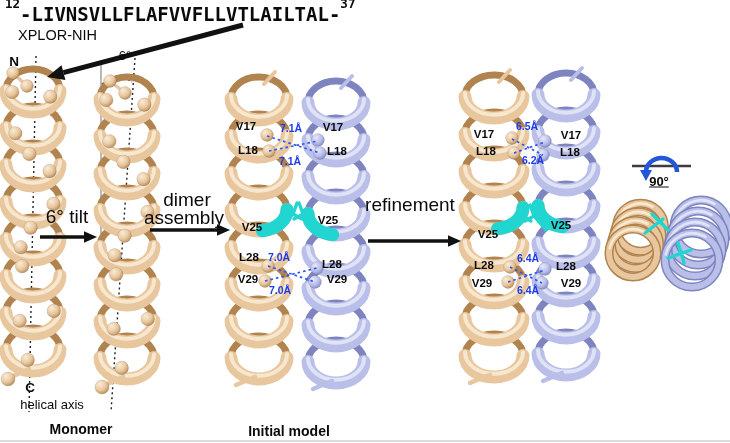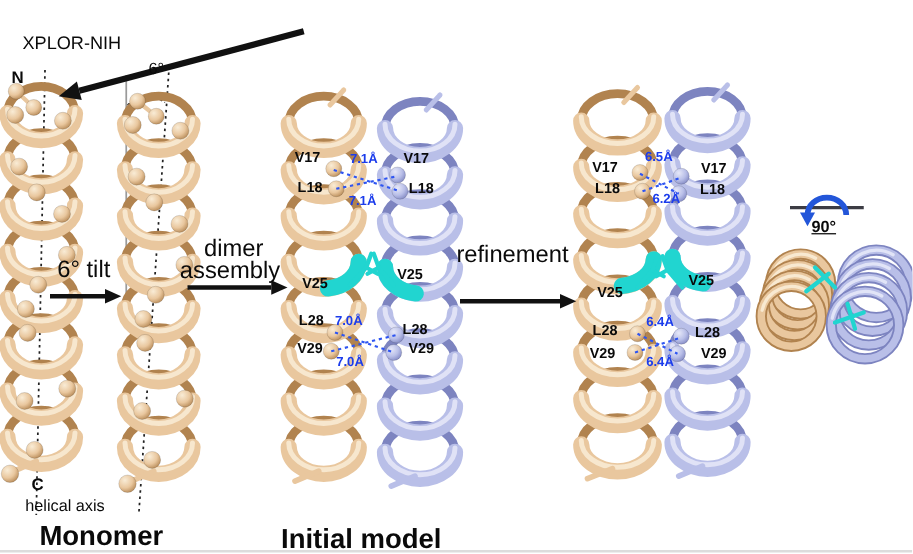--- a/index.html
+++ b/index.html
@@ -6,21 +6,21 @@
   .canvas{position:relative;width:730px;height:443px;background:#fff;overflow:hidden;
           font-family:"Liberation Sans",sans-serif;}
   #art{position:absolute;left:0;top:0;}
   .lbl{position:absolute;white-space:nowrap;color:#0a0a0a;line-height:1;}
   .c{transform:translate(-50%,-50%);}
   .seq{font-family:"DejaVu Sans Mono",monospace;font-weight:bold;font-size:19px;}
   .seq sup{font-size:12.5px;position:relative;top:-6px;}
   .soft{font-size:14.5px;}
   .res{font-weight:bold;font-size:11.5px;}
   .dist{font-weight:bold;font-size:10.5px;}
-  .cap{font-weight:bold;font-size:22px;}
+  .cap{font-weight:bold;font-size:14px;}
   .step{font-size:19px;}
   .tiny{font-size:13px;}
   .nc{font-weight:bold;font-size:13.5px;}
   .deg{font-size:13px;}
   .rot{font-weight:bold;font-size:13px;text-decoration:underline;}
 </style>
 </head>
 <body>
 
 <div class="canvas">
@@ -320,20 +320,21 @@
         <circle cx="692" cy="260" r="27" stroke="#7d84c0" stroke-width="9" fill="none"></circle>
         <circle cx="692" cy="260" r="27" stroke="#b9bfe8" stroke-width="6" fill="none"></circle>
         <path d="M 665.8 254.6 A 27 27 0 0 1 705.5 236.8" stroke="#e6e8f8" stroke-width="2.6" fill="none" stroke-linecap="round" opacity="0.9"></path>
       </g>
       <line x1="645" y1="233" x2="663" y2="219" stroke="#21d5d0" stroke-width="3.4" stroke-linecap="round"></line>
       <line x1="652" y1="214" x2="668" y2="230" stroke="#21d5d0" stroke-width="3.4" stroke-linecap="round"></line>
       <line x1="668" y1="258" x2="691" y2="250" stroke="#21d5d0" stroke-width="3.4" stroke-linecap="round"></line>
       <line x1="678" y1="243" x2="684" y2="263" stroke="#21d5d0" stroke-width="3.4" stroke-linecap="round"></line>
     </svg>
 
+  <div class="lbl seq" style="left:5px;top:4px"><sup>12</sup><span>-LIVNSVLLFLAFVVFLLVTLAILTAL-</span><sup>37</sup></div>
   <div class="lbl soft" style="left:18px;top:28px">XPLOR-NIH</div>
 
   <div class="lbl nc c" style="left:14px;top:62px">N</div>
   <div class="lbl deg c" style="left:125px;top:55px">6°</div>
   <div class="lbl step c" style="left:67px;top:216px">6° tilt</div>
   <div class="lbl nc c" style="left:30px;top:388px">C</div>
   <div class="lbl tiny c" style="left:52px;top:404px">helical axis</div>
   <div class="lbl cap c" style="left:81px;top:429px">Monomer</div>
 
   <div class="lbl step c" style="left:187px;top:199px">dimer</div>

